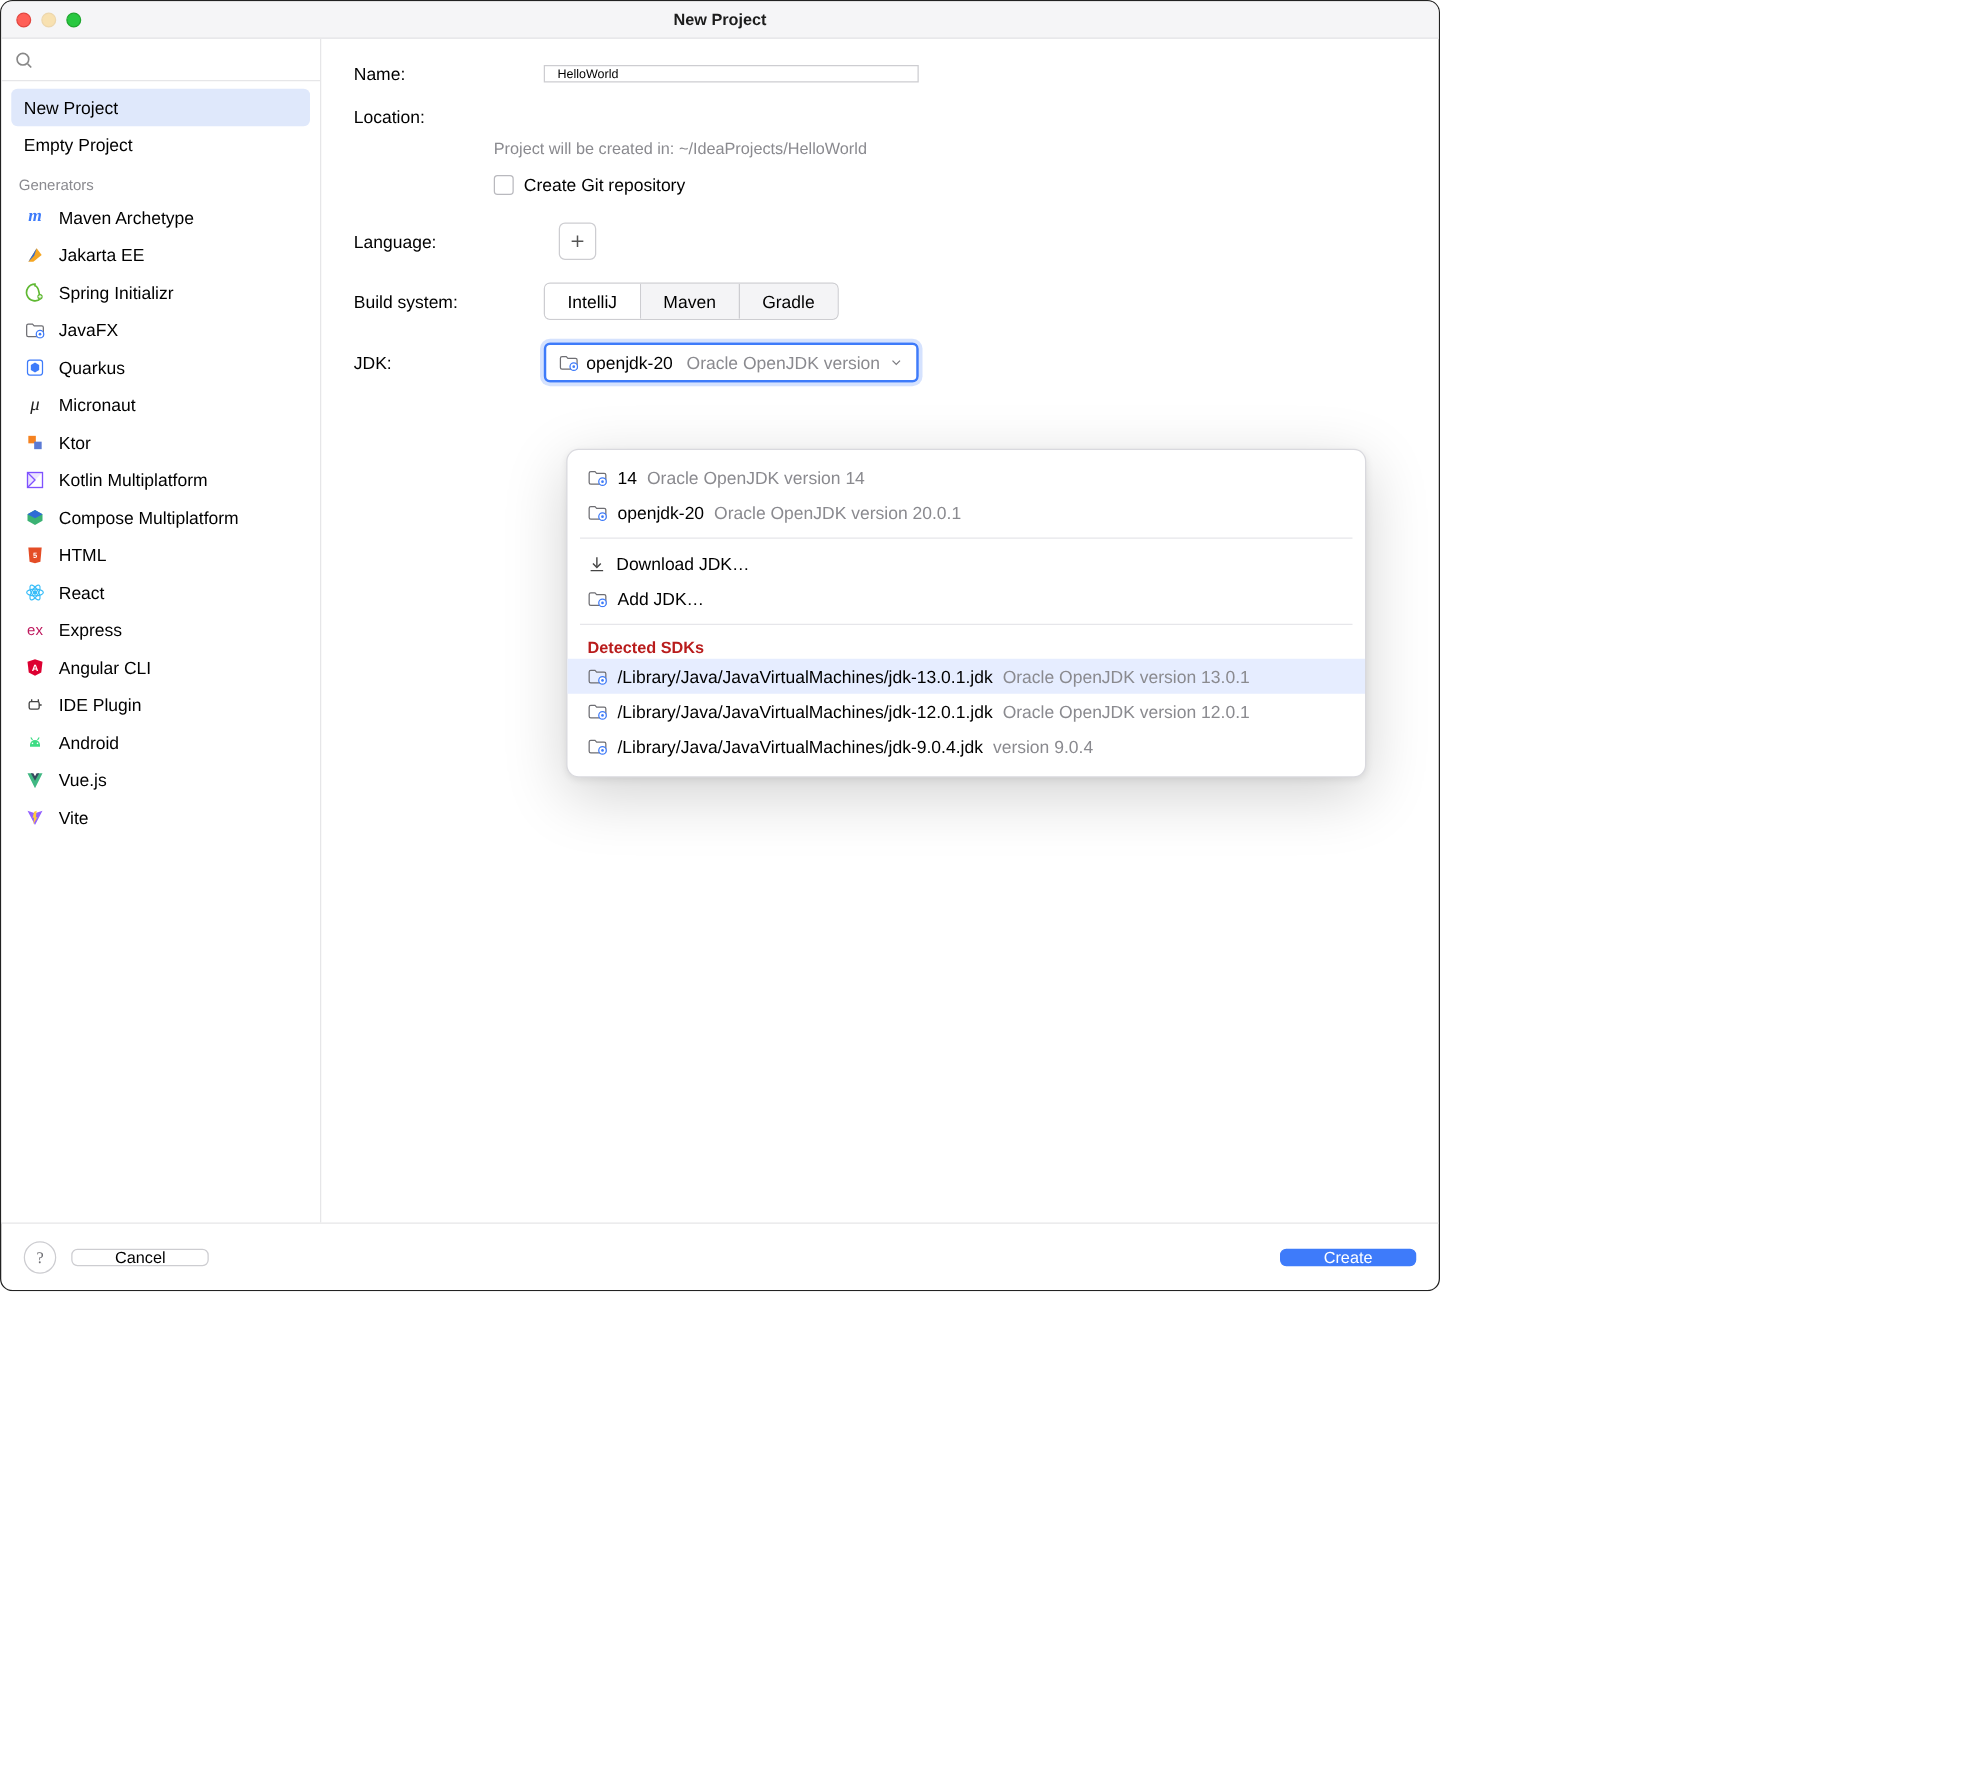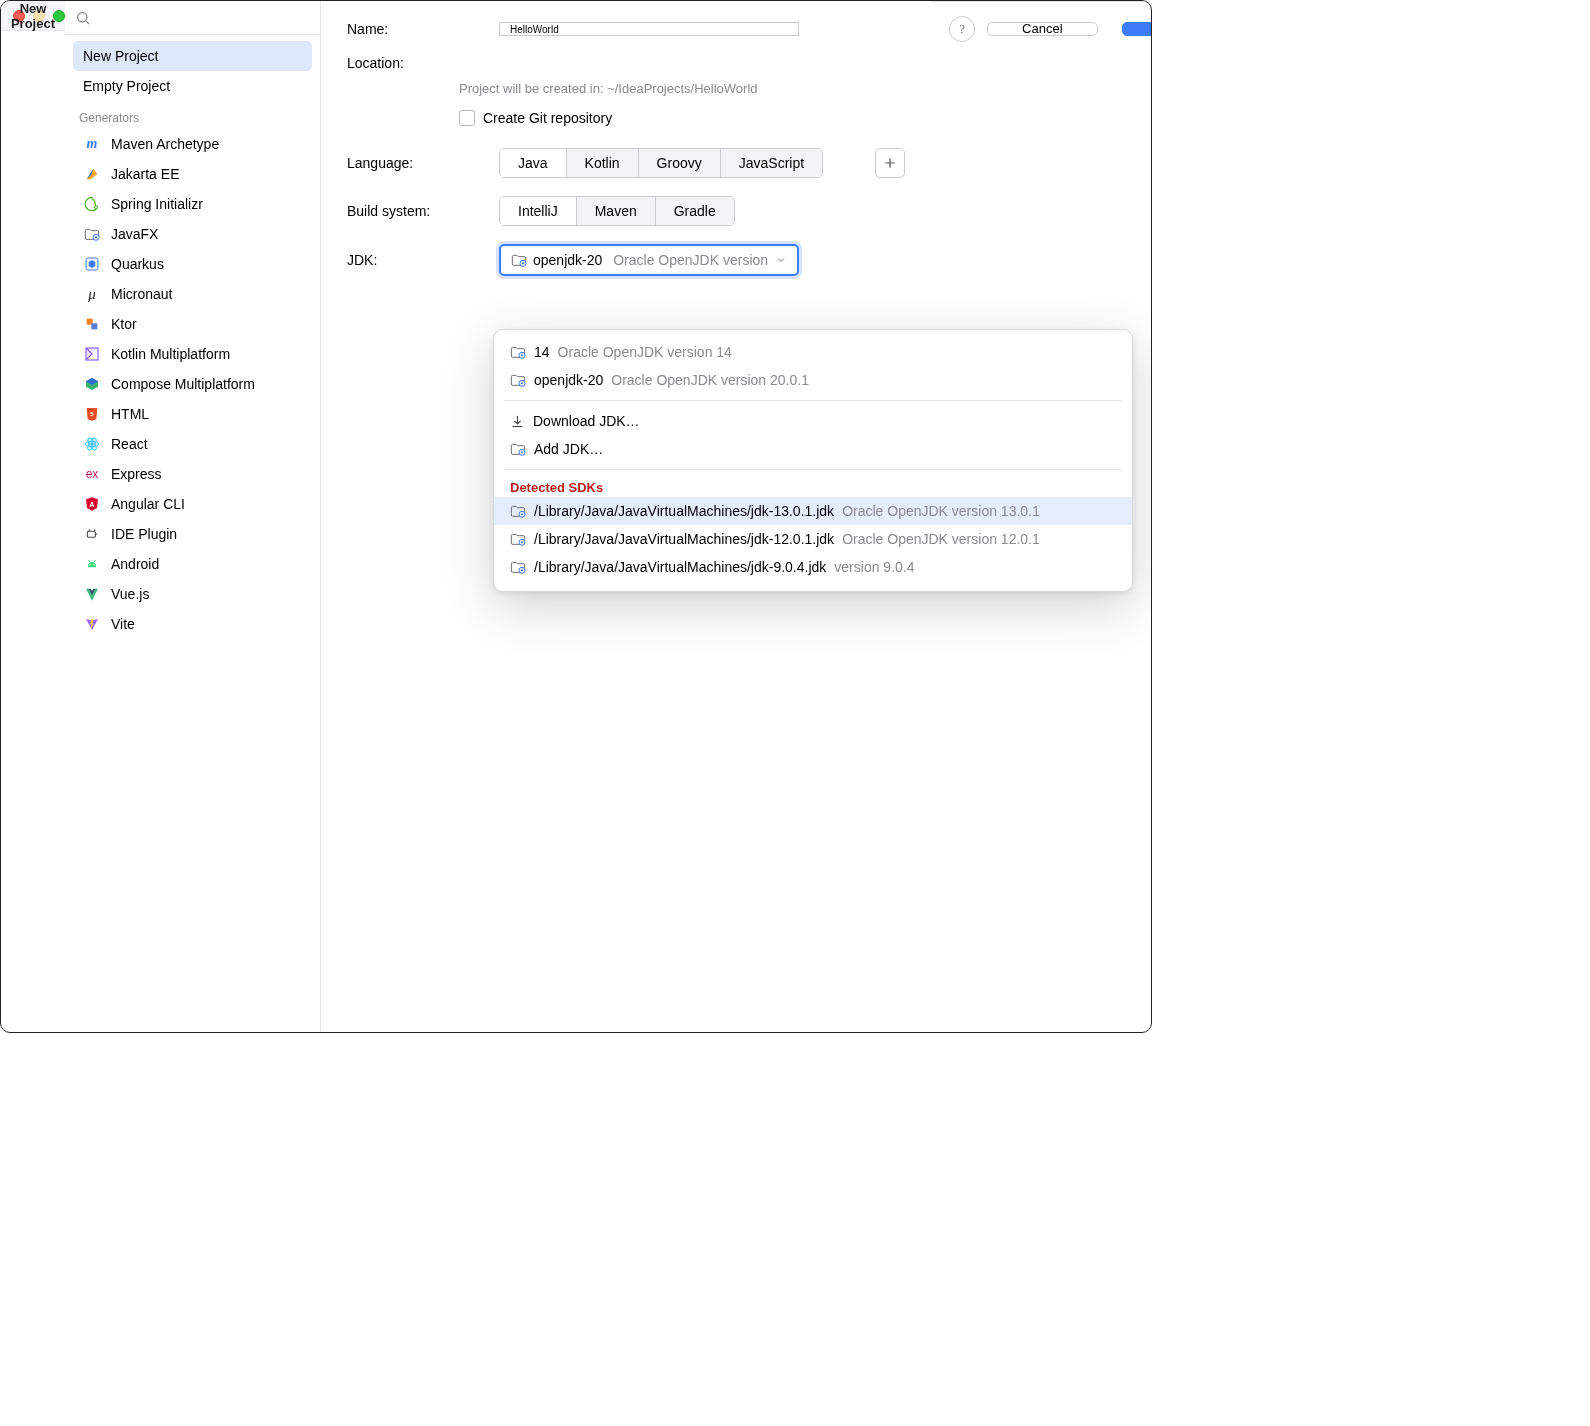--- a/index.html
+++ b/index.html
@@ -11,21 +11,21 @@
     background: #fff;
   }
   .window {
     width: 1152px;
     height: 1033px;
     border: 1px solid #222;
     border-radius: 10px;
     overflow: hidden;
     position: relative;
     display: flex;
-    flex-direction: row;
+    flex-direction: column;
     background: #fff;
   }
   
   .titlebar {
     height: 30px;
     background: #f5f5f7;
     border-bottom: 1px solid #e4e4e6;
     display: flex;
     align-items: center;
     position: relative;
@@ -131,21 +131,21 @@
     display:flex; align-items:center; gap:6px;
     padding: 0 10px; font-size:14px;
     position:relative;
   }
   .jdk-select .grey { color:#8a8a8f; margin-left:4px; white-space:nowrap; overflow:hidden; text-overflow:ellipsis; flex:1 1 auto; min-width:0;text-align:center;}
   .jdk-select .chev { color:#7a7a7f; margin-left:auto; flex-shrink:0; }
 
   
   .dropdown {
     position:absolute;
-    left: 172px;
+    left: 196px;
     top: 328px;
     width: 640px;
     background:#fff;
     border:1px solid #d9d9de;
     border-radius: 10px;
     box-shadow: 0 14px 50px rgba(0,0,0,.18), 0 2px 6px rgba(0,0,0,.08);
     padding: 8px 0 10px 0;
     font-size:14px;
     z-index: 20;
   }
@@ -392,26 +392,20 @@
 
       <div class="hint">Project will be created in: ~/IdeaProjects/HelloWorld</div>
 
       <div class="checkbox-row">
         <div class="checkbox"></div>
         <span>Create Git repository</span>
       </div>
 
       <div class="form-row">
         <div class="label">Language:</div>
-        <div class="seg-group" id="lang-seg">
-            <div class="seg selected">Java</div>
-            <div class="seg">Kotlin</div>
-            <div class="seg">Groovy</div>
-            <div class="seg">JavaScript</div>
-          </div>
         <div class="plus-btn">
           <svg width="16" height="16" viewBox="0 0 24 24" stroke="#555" stroke-width="1.8" fill="none">
               <line x1="12" y1="5" x2="12" y2="19"></line>
               <line x1="5" y1="12" x2="19" y2="12"></line>
             </svg>
         </div>
       </div>
 
       <div class="form-row">
         <div class="label">Build system:</div>

